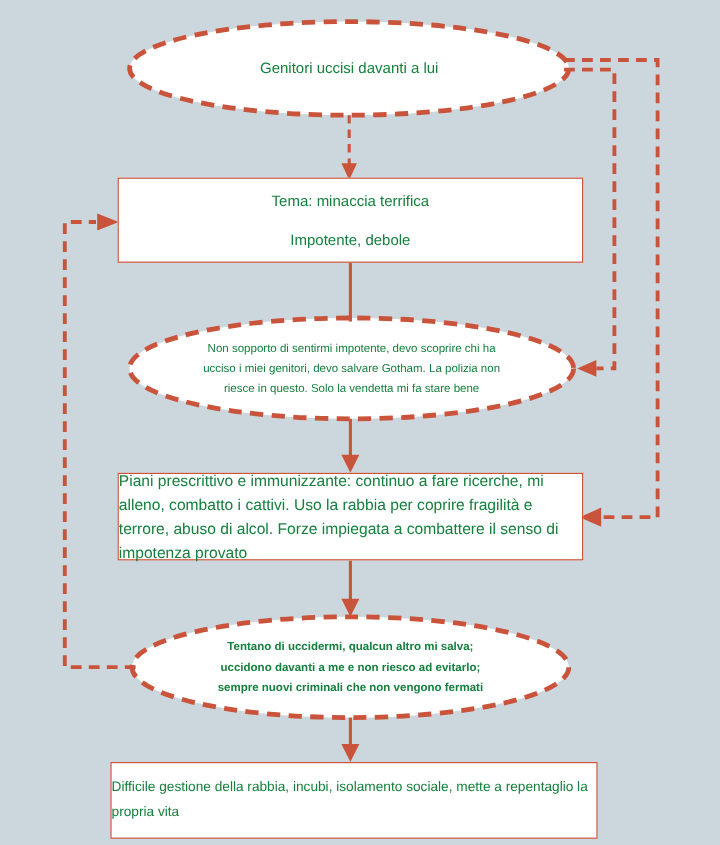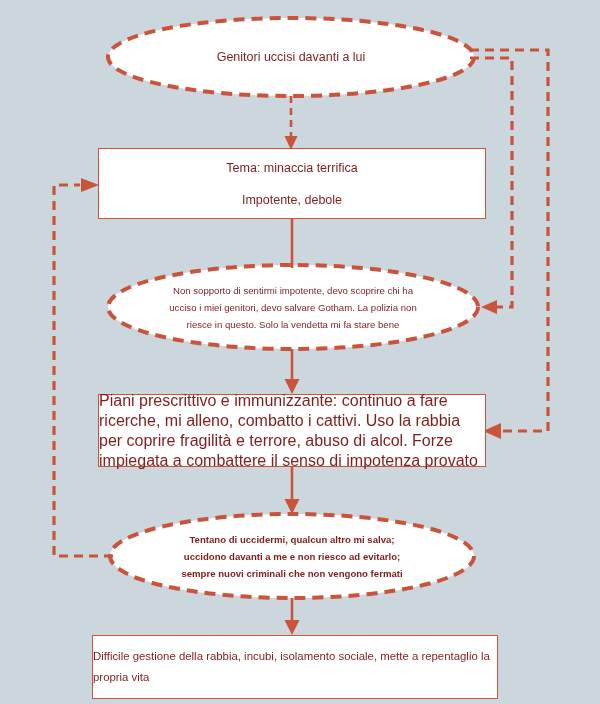--- a/index.html
+++ b/index.html
@@ -28,21 +28,21 @@
     width: 600px;
     height: 704px;
   }
   .node {
     position: absolute;
     box-sizing: border-box;
     display: flex;
     flex-direction: column;
     align-items: center;
     justify-content: center;
-    color: #7f1d1d;
+    color: #15803d;
     z-index: 3;
   }
   .node .txt {
     margin: 0;
     padding: 0;
     white-space: pre-line;
   }
   
   .rect-node {
     background: #ffffff;
@@ -72,21 +72,21 @@
     font-size: 12.5px;
     line-height: 16px;
   }
   #node-theme .txt.line1 { margin-bottom: 16px; }
   #node-cannot-stand .txt {
     font-size: 9.6px;
     line-height: 17px;
     padding: 2px 4px;
   }
   #node-plans .txt {
-    font-size: 16px;
+    font-size: 13px;
     line-height: 20px;
     padding: 0 12px;
   }
   #node-attempts .txt {
     font-size: 9.6px;
     line-height: 17px;
     padding: 2px 4px;
     font-weight: bold;
   }
   #node-outcome .txt {

